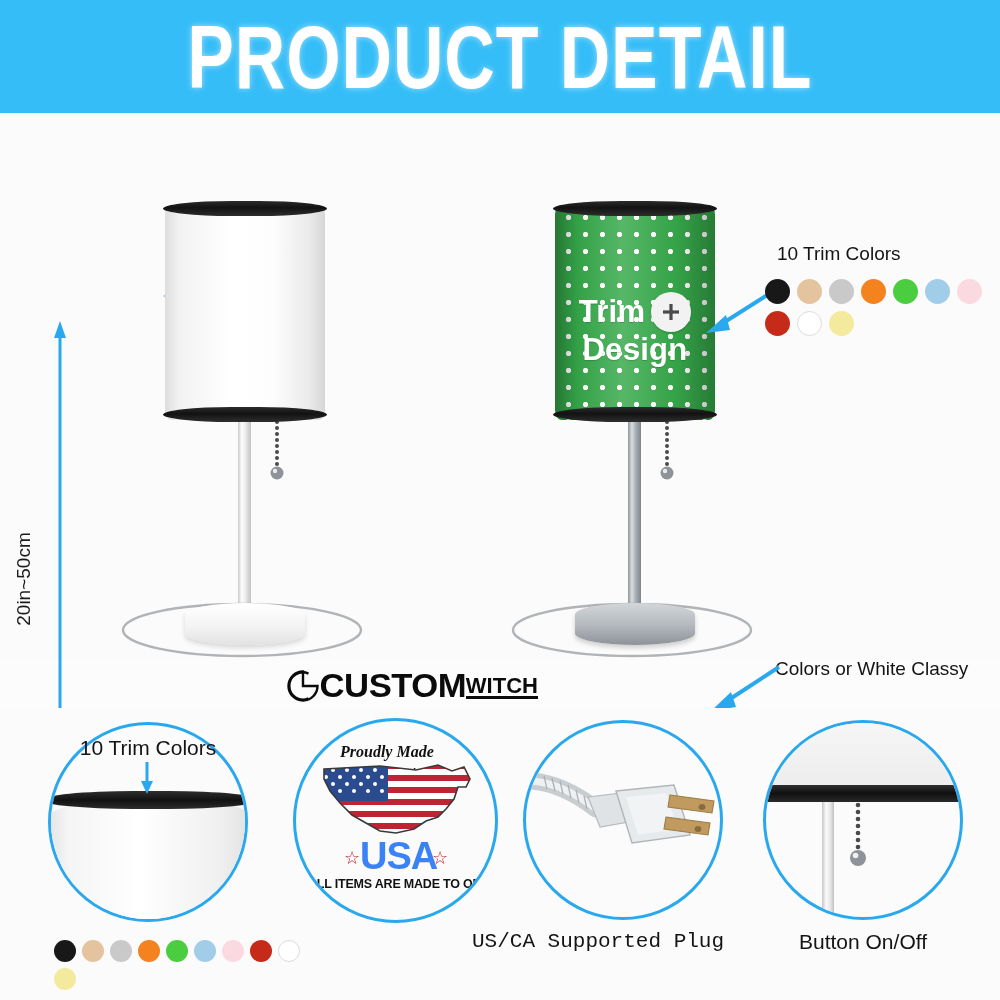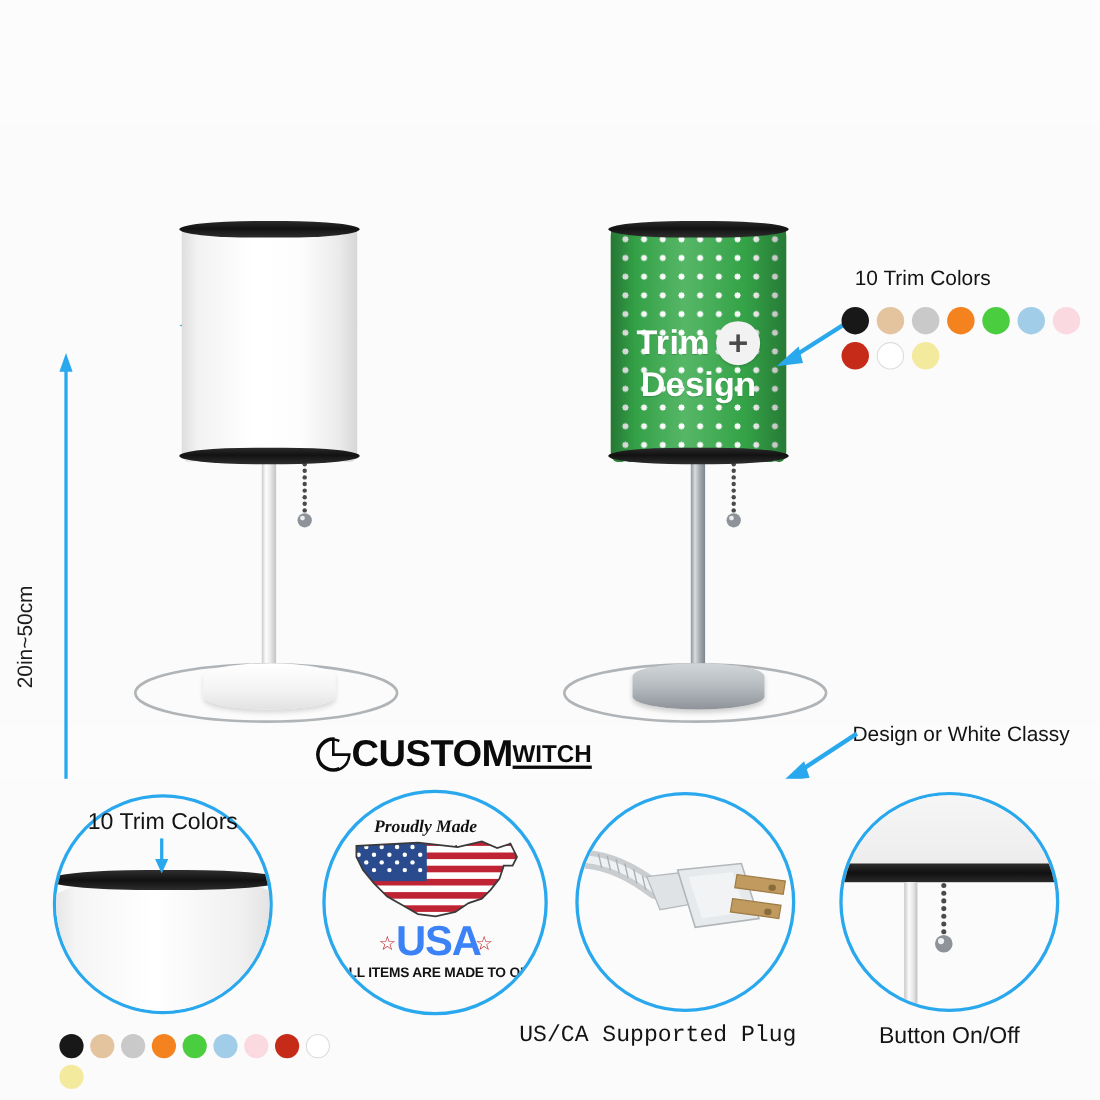--- a/index.html
+++ b/index.html
@@ -189,20 +189,23 @@
     position:absolute; font-family:"Liberation Serif", serif;
     font-style:italic; font-weight:bold; font-size:13px; color:#111;
   }
   .star { position:absolute; color:#c0202a; font-size:18px; }
 </style>
 </head>
 <body>
 
 <div id="page">
 
+  <div class="banner">
+    <div class="banner-title">PRODUCT DETAIL</div>
+  </div>
 
   <div class="stage">
 
     <div class="dim-h-label">7in~18cm</div>
     <svg class="dim-h-arrow" viewBox="0 0 162 14">
       <line x1="12" y1="7" x2="150" y2="7" stroke="#2aa8ee" stroke-width="3"></line>
       <polygon points="0,7 16,1 16,13" fill="#2aa8ee"></polygon>
       <polygon points="162,7 146,1 146,13" fill="#2aa8ee"></polygon>
     </svg>
 
@@ -302,21 +305,21 @@
       <span class="swatch" style="background:#c9c9c9"></span>
       <span class="swatch" style="background:#f4821f"></span>
       <span class="swatch" style="background:#4ace3f"></span>
       <span class="swatch" style="background:#a2cde8"></span>
       <span class="swatch" style="background:#fbd9e0"></span>
       <span class="swatch" style="background:#c62a18"></span>
       <span class="swatch stroke" style="background:#ffffff"></span>
       <span class="swatch" style="background:#f4ea9e"></span>
     </div>
 
-    <div class="callout-text silver-classy">Design or White Classy</div>
+    <div class="callout-text silver-classy">Colors or White Classy</div>
     <svg style="position:absolute; left:705px; top:548px; width:80px; height:52px;" viewBox="0 0 80 52">
       <line x1="74" y1="6" x2="22" y2="40" stroke="#2aa8ee" stroke-width="4"></line>
       <polygon points="6,50 26,31 31,46" fill="#2aa8ee"></polygon>
     </svg>
 
   </div>
 
   <div class="logo-row">
     <svg class="logo-c" viewBox="0 0 34 34">
       <path d="M17 2.5 A14.5 14.5 0 1 0 31.5 17 L17 17 Z" fill="none" stroke="#0b0b0b" stroke-width="2.4"></path>

